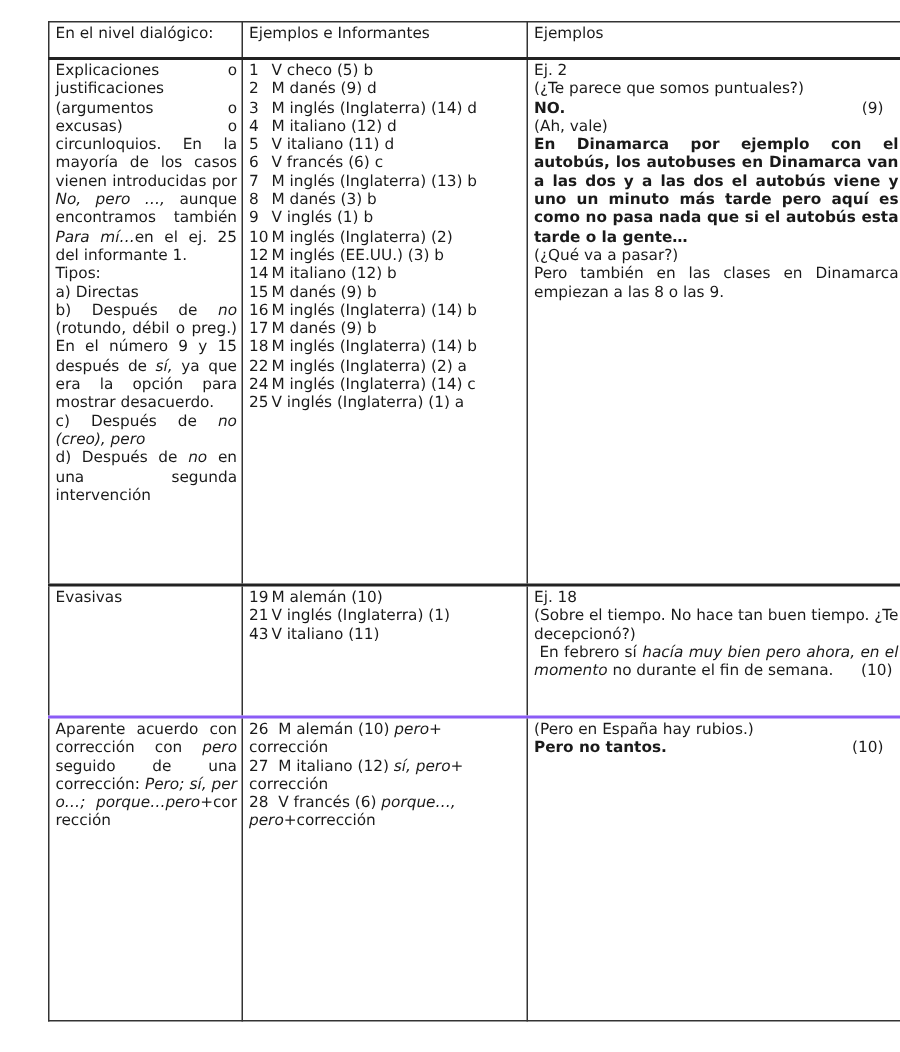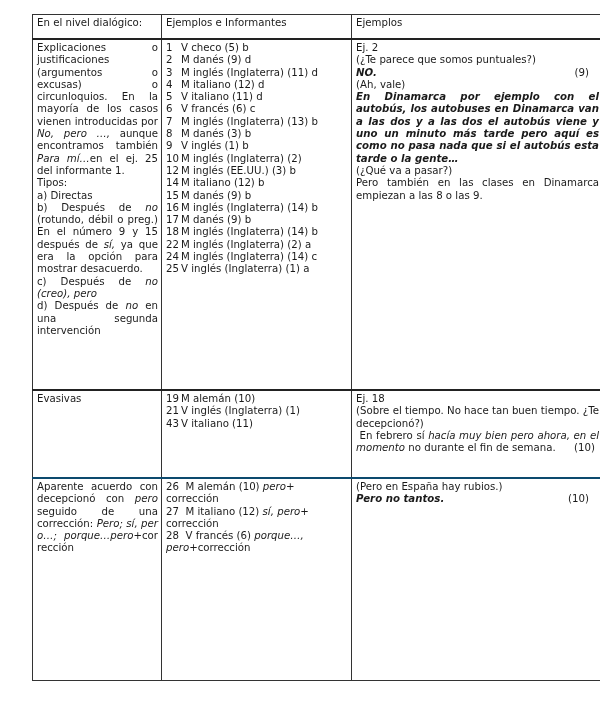--- a/index.html
+++ b/index.html
@@ -11,30 +11,30 @@
       position: absolute; left: 32px; top: 14px;
       width: 570px; border-collapse: collapse; table-layout: fixed;
       font-size: 10.2px; line-height: 12.3px;
     }
     table.doc td {
       border: 1px solid #333; vertical-align: top; padding: 2px 3px 0 4px;
       border-width: 1px;
     }
     tr.header td { height: 21px; border-bottom: 2px solid #222; }
     tr.row1 td { height: 347px; border-bottom: 2px solid #222; }
-    tr.row2 td { height: 84px; border-bottom: 2px solid #0c4a6e; }
+    tr.row2 td { height: 84px; border-bottom: 2px solid #8b5cf6; }
     tr.row3 td { height: 199px; }
     col.c1 { width: 129px; } col.c2 { width: 190px; } col.c3 { width: 251px; }
     .just { text-align: justify; }
     .line { display: block; white-space: nowrap; }
     .ex { display: flex; }
     .ex .num { width: 15px; flex: none; }
     i, .it { }
     b, .bd { font-weight: normal; }
-    .bi { font-weight: bold; font-style: italic; }
+    .bi { font-weight: bold; }
     .right { float: right; }
     .wrap { word-break: break-all; margin-top: 28px; }
   </style>
 </head>
 <body>
 
 <table class="doc">
   <colgroup>
       <col class="c1">
       <col class="c2">
@@ -77,21 +77,21 @@
       <div class="ex">
             <span class="num">1</span>
             <span>V checo (5) b</span>
           </div>
       <div class="ex">
             <span class="num">2</span>
             <span>M danés (9) d</span>
           </div>
       <div class="ex">
             <span class="num">3</span>
-            <span>M inglés (Inglaterra) (11) d</span>
+            <span>M inglés (Inglaterra) (14) d</span>
           </div>
       <div class="ex">
             <span class="num">4</span>
             <span>M italiano (12) d</span>
           </div>
       <div class="ex">
             <span class="num">5</span>
             <span>V italiano (11) d</span>
           </div>
       <div class="ex">
@@ -180,21 +180,21 @@
     </td>
     <td class="just">
       <span class="line">Ej. 18</span>
       <div class="it just">(Sobre el tiempo. No hace tan buen tiempo. ¿Te decepcionó?)</div>
       <div class="just">&nbsp;<b>En febrero sí</b> <i>hacía muy bien pero ahora, en el momento</i> <b>no durante el fin de semana.</b><span class="right" style="margin-right:4px;">(10)</span></div>
     </td>
   </tr>
 
   <tr class="row3">
     <td class="just">
-      <span>Aparente acuerdo con decepcionó con</span>
+      <span>Aparente acuerdo con corrección con</span>
       <i>pero</i>
       <span>seguido de una corrección:</span>
       <i class="wrap">Pero; sí, pero…; porque…pero</i><span class="wrap">+corrección</span>
     </td>
     <td>
       <div><span>26</span>&nbsp; <span>M alemán (10)</span> <i>pero</i><span>+ corrección</span></div>
       <div><span>27</span>&nbsp; <span>M italiano (12)</span> <i>sí, pero</i><span>+ corrección</span></div>
       <div><span>28</span>&nbsp;<span> V francés (6)</span> <i>porque…, pero</i><span>+corrección</span></div>
     </td>
     <td>

